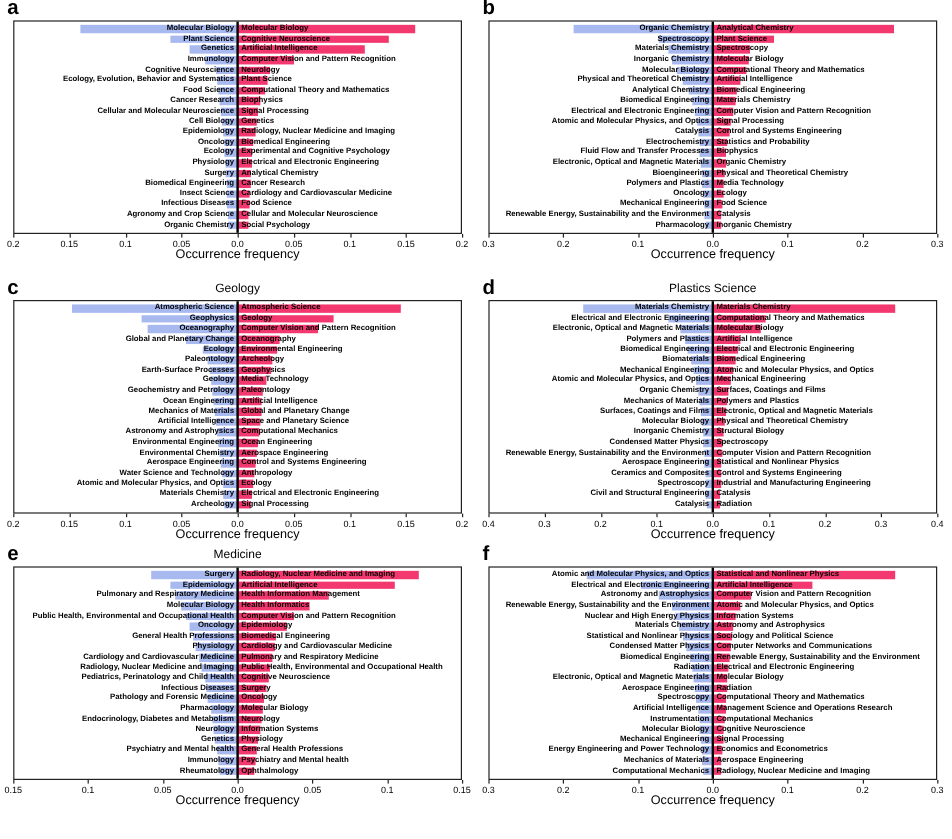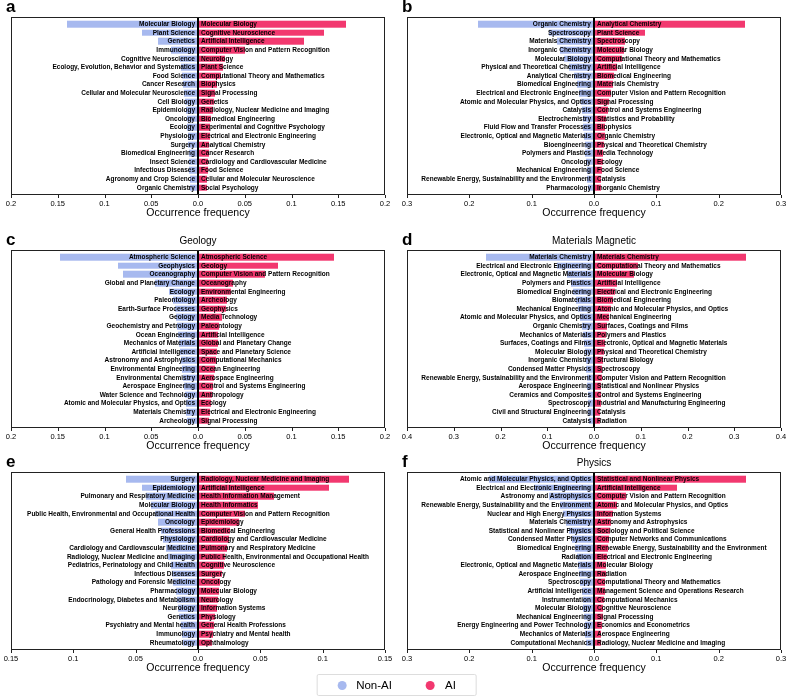--- a/index.html
+++ b/index.html
@@ -471,21 +471,21 @@
           <span class="tick" style="left: 75%;">0.1</span>
           <span class="tickmark" style="left: 87.5%;"></span>
           <span class="tick" style="left: 87.5%;">0.15</span>
           <span class="tickmark" style="left: 100%;"></span>
           <span class="tick" style="left: 100%;">0.2</span>
         </div>
         <div class="x-label">Occurrence frequency</div>
       </div>
       <div class="panel">
         <div class="panel-letter">d</div>
-        <div class="panel-title">Materials Magnetic</div>
+        <div class="panel-title">Plastics Science</div>
         <div class="plot">
           <div class="rows">
             <div class="row">
               <div class="bar left" style="width: 29%; background: rgb(167, 185, 239);"></div>
               <div class="bar right" style="width: 40.75%; background: rgb(242, 56, 111);"></div>
               <span class="blabel left">Materials Chemistry</span>
               <span class="blabel right">Materials Chemistry</span>
             </div>
             <div class="row">
               <div class="bar left" style="width: 10%; background: rgb(167, 185, 239);"></div>
@@ -621,20 +621,21 @@
           <span class="tick" style="left: 75%;">0.2</span>
           <span class="tickmark" style="left: 87.5%;"></span>
           <span class="tick" style="left: 87.5%;">0.3</span>
           <span class="tickmark" style="left: 100%;"></span>
           <span class="tick" style="left: 100%;">0.4</span>
         </div>
         <div class="x-label">Occurrence frequency</div>
       </div>
       <div class="panel">
         <div class="panel-letter">e</div>
+        <div class="panel-title">Medicine</div>
         <div class="plot">
           <div class="rows">
             <div class="row">
               <div class="bar left" style="width: 19.3333%; background: rgb(167, 185, 239);"></div>
               <div class="bar right" style="width: 40.6667%; background: rgb(242, 56, 111);"></div>
               <span class="blabel left">Surgery</span>
               <span class="blabel right">Radiology, Nuclear Medicine and Imaging</span>
             </div>
             <div class="row">
               <div class="bar left" style="width: 15%; background: rgb(167, 185, 239);"></div>
@@ -766,21 +767,20 @@
           <span class="tick" style="left: 66.6667%;">0.05</span>
           <span class="tickmark" style="left: 83.3333%;"></span>
           <span class="tick" style="left: 83.3333%;">0.1</span>
           <span class="tickmark" style="left: 100%;"></span>
           <span class="tick" style="left: 100%;">0.15</span>
         </div>
         <div class="x-label">Occurrence frequency</div>
       </div>
       <div class="panel">
         <div class="panel-letter">f</div>
-        <div class="panel-title">Physics</div>
         <div class="plot">
           <div class="rows">
             <div class="row">
               <div class="bar left" style="width: 28.1667%; background: rgb(167, 185, 239);"></div>
               <div class="bar right" style="width: 40.8333%; background: rgb(242, 56, 111);"></div>
               <span class="blabel left">Atomic and Molecular Physics, and Optics</span>
               <span class="blabel right">Statistical and Nonlinear Physics</span>
             </div>
             <div class="row">
               <div class="bar left" style="width: 16.1667%; background: rgb(167, 185, 239);"></div>
@@ -911,23 +911,13 @@
           <span class="tickmark" style="left: 66.6667%;"></span>
           <span class="tick" style="left: 66.6667%;">0.1</span>
           <span class="tickmark" style="left: 83.3333%;"></span>
           <span class="tick" style="left: 83.3333%;">0.2</span>
           <span class="tickmark" style="left: 100%;"></span>
           <span class="tick" style="left: 100%;">0.3</span>
         </div>
         <div class="x-label">Occurrence frequency</div>
       </div>
     </div>
-  <div id="legend">
-    <span class="legend-item">
-      <span class="dot" id="dot-nonai" style="background: rgb(167, 185, 239);"></span>
-      <span>Non-AI</span>
-    </span>
-    <span class="legend-item">
-      <span class="dot" id="dot-ai" style="background: rgb(242, 56, 111);"></span>
-      <span>AI</span>
-    </span>
-  </div>
 </div>
 
 </body></html>

